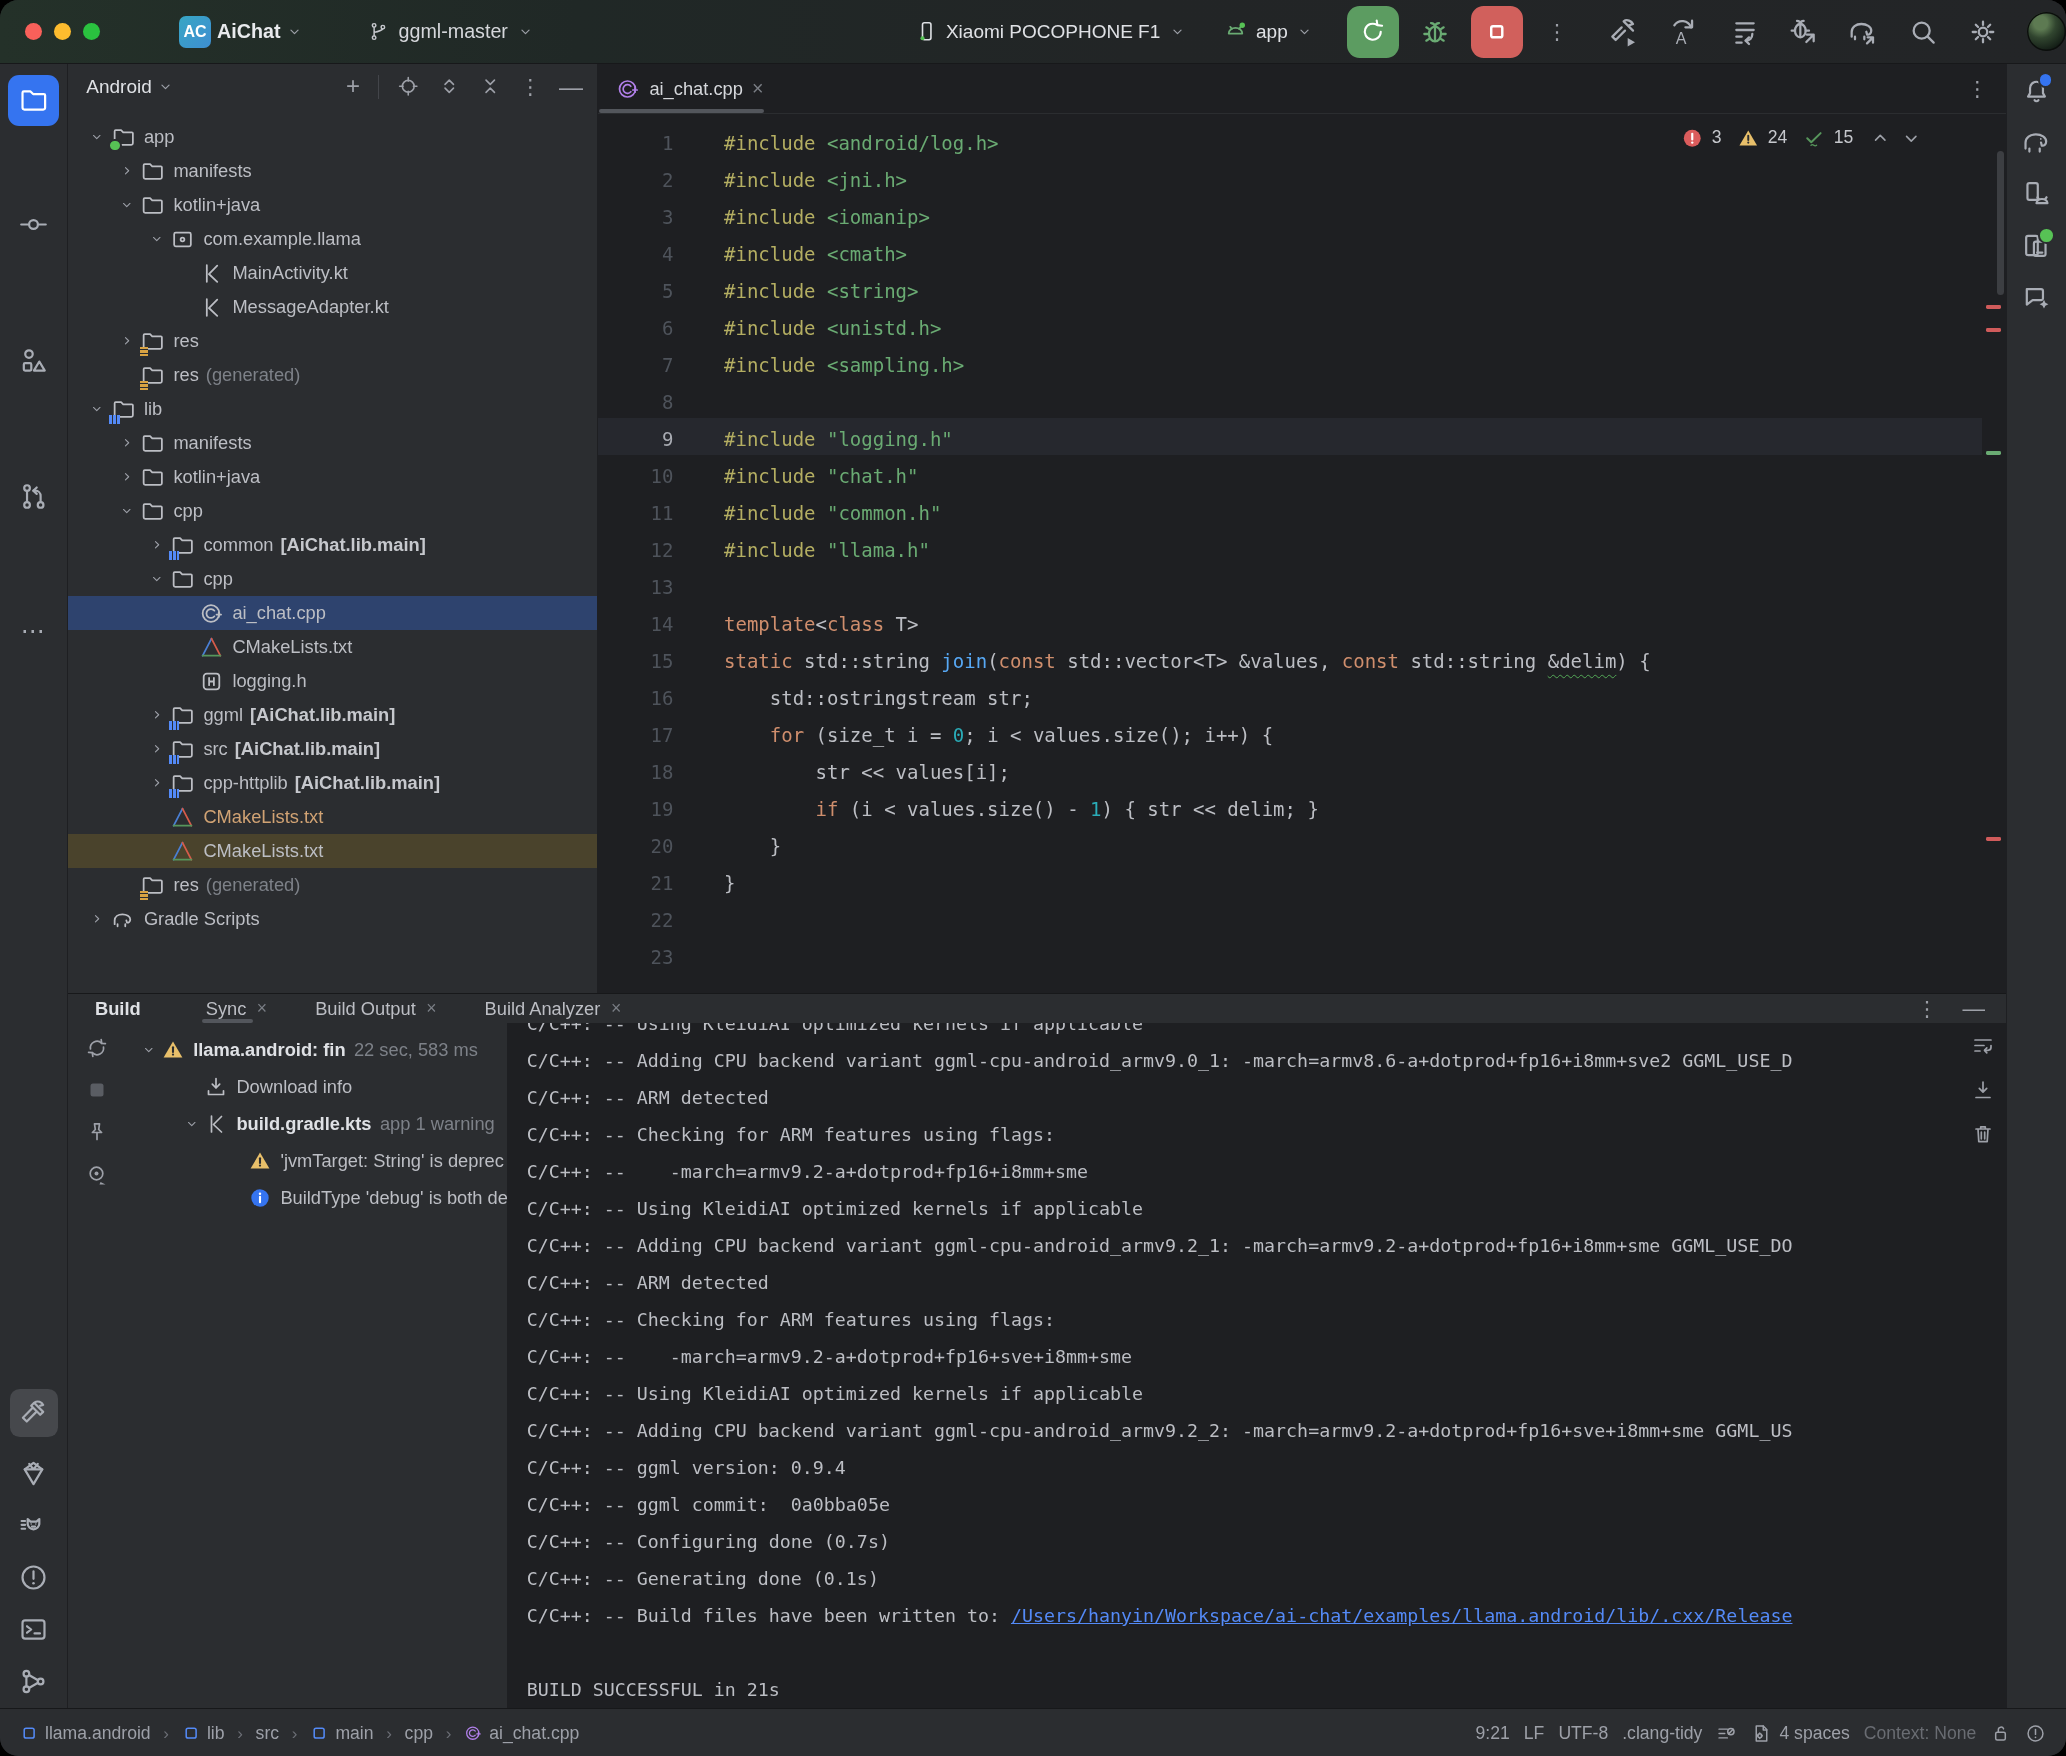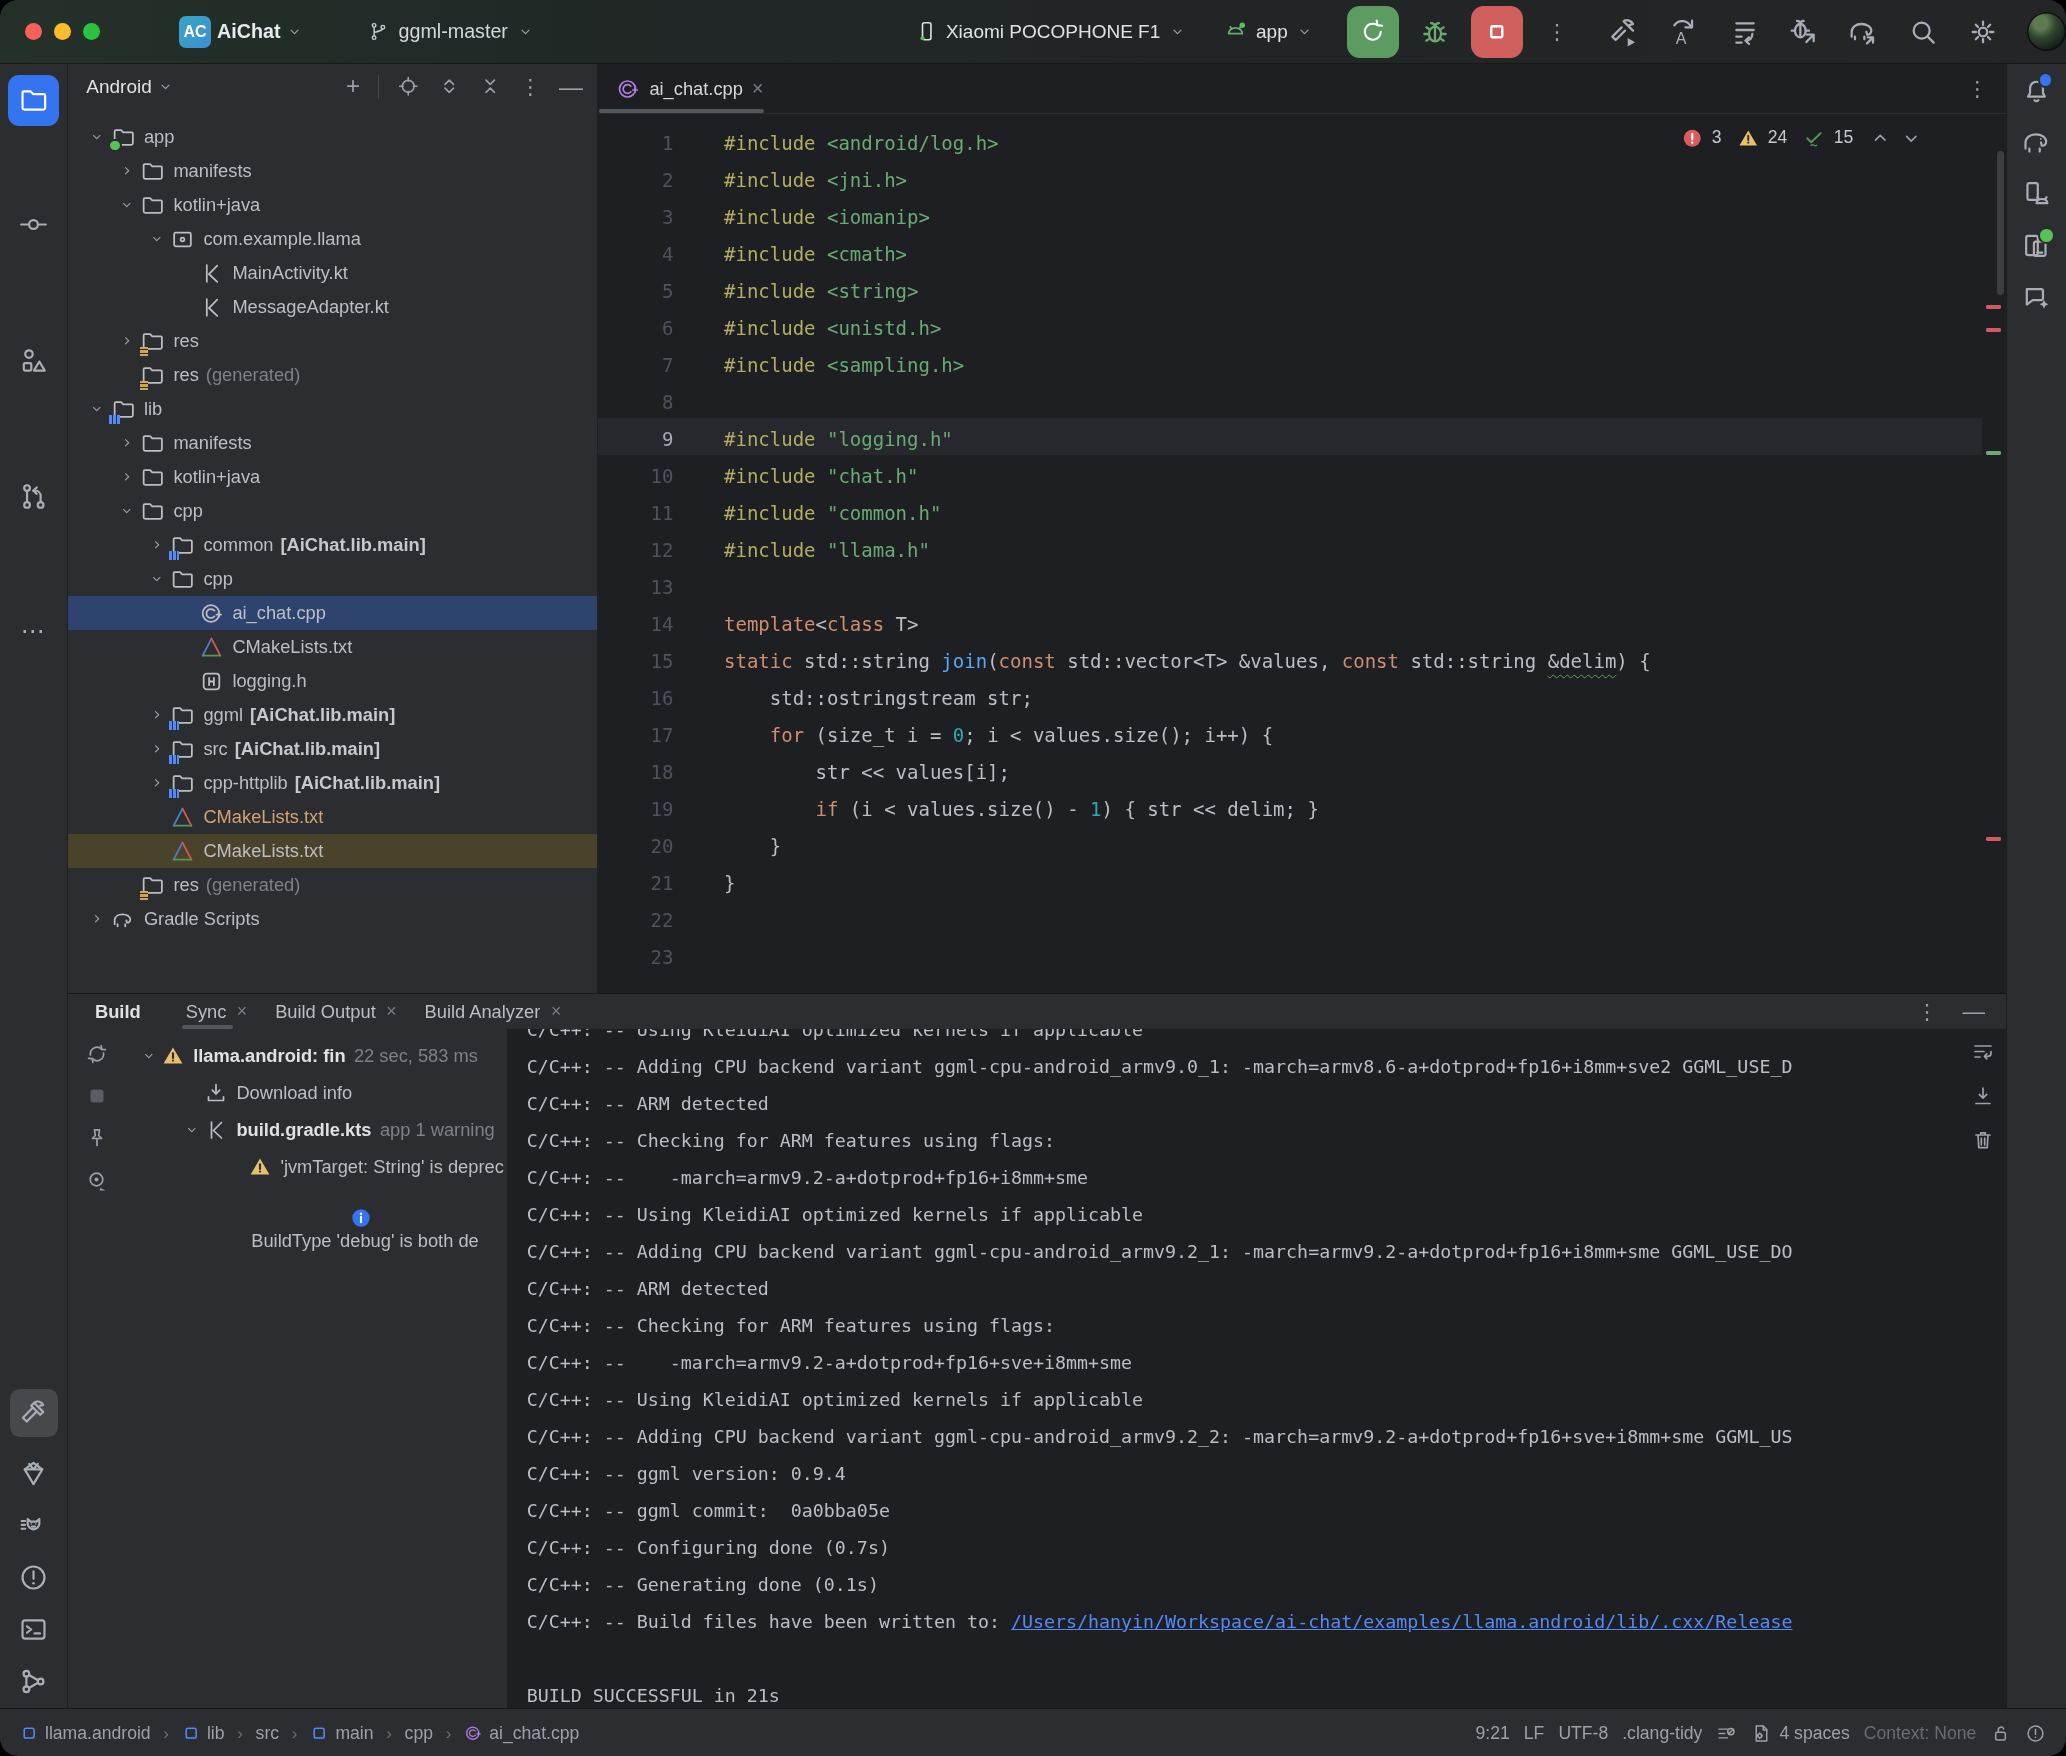--- a/index.html
+++ b/index.html
@@ -96,21 +96,21 @@
     font-family:"Liberation Sans",sans-serif;font-size:17.6px;color:#c6c8cd;}
   .inspections .ic{width:22.5px;height:22.5px;}
   .insp-chev{width:19.7px;height:19.7px;color:#9da0a8;}
   .insp-num{margin-right:7px;}
   .estripe{position:absolute;top:0;right:0;width:24px;bottom:0;z-index:2;}
   .mark{position:absolute;right:4.9px;width:15.5px;height:4.2px;border-radius:1.4px;}
   .scroll-thumb{position:absolute;right:2.1px;top:37px;width:7px;height:144px;background:#55585d;opacity:.55;border-radius:3.5px;}
 
   
   .build{height:714px;display:flex;flex-direction:column;background:#2b2d30;border-top:1.4px solid #17181a;flex:none;}
-  .btabs{height:35px;display:flex;align-items:center;padding-left:27px;font-size:18.3px;color:#bcbec4;flex:none;}
+  .btabs{height:29px;display:flex;align-items:center;padding-left:27px;font-size:18.3px;color:#bcbec4;flex:none;gap:20px;}
   .bwin-title{font-weight:700;color:#dfe1e5;margin-right:31px;}
   .btab{display:inline-flex;align-items:center;gap:10.5px;height:100%;padding:0 14px;position:relative;}
   .btab.active::after{content:"";position:absolute;left:9.8px;right:28px;bottom:0;height:4.2px;background:#53565c;border-radius:2.1px;}
   .btab .tclose{font-size:17.6px;}
   .btabs-right{margin-left:auto;display:flex;align-items:center;gap:25px;padding-right:21px;color:#9da0a8;font-size:21px;}
   .bbody{flex:1;display:flex;min-height:0;}
   .btools{width:58px;display:flex;flex-direction:column;align-items:center;padding-top:12.7px;gap:18.3px;color:#9da0a8;flex:none;}
   .btools .ic{width:24px;height:24px;}
   .synctree{width:381px;padding-top:8.4px;font-size:18.3px;overflow:hidden;white-space:nowrap;flex:none;}
   .srow{height:37px;display:flex;align-items:center;}
@@ -896,21 +896,21 @@
                 <span class="chev"></span>
                 <span class="ic">
                   <svg viewBox="0 0 24 24" fill="none" stroke="currentColor" stroke-width="1.7" stroke-linecap="round" stroke-linejoin="round">
                     <path d="M12 3.6L2.6 19.6h18.8z" fill="#e8bf6a" stroke="none"></path>
                     <path d="M12 9.3v4.6" stroke="#2b2d30" stroke-width="2.1"></path>
                     <circle cx="12" cy="16.6" r="1.15" fill="#2b2d30" stroke="none"></circle>
                   </svg>
                 </span>
                 <span class="lbl">'jvmTarget: String' is deprec</span>
               </div>
-              <div class="srow" style="padding-left: 97px; flex-direction: column;">
+              <div class="srow" style="padding-left: 97px;">
                 <span class="chev"></span>
                 <span class="ic">
                   <svg viewBox="0 0 24 24" fill="none" stroke="currentColor" stroke-width="1.7" stroke-linecap="round" stroke-linejoin="round">
                     <circle cx="12" cy="12" r="8.7" fill="#3574f0" stroke="none"></circle>
                     <path d="M12 10.8v5.4" stroke="#fff" stroke-width="2.1"></path>
                     <circle cx="12" cy="7.8" r="1.2" fill="#fff" stroke="none"></circle>
                   </svg>
                 </span>
                 <span class="lbl">BuildType 'debug' is both de</span>
               </div>

